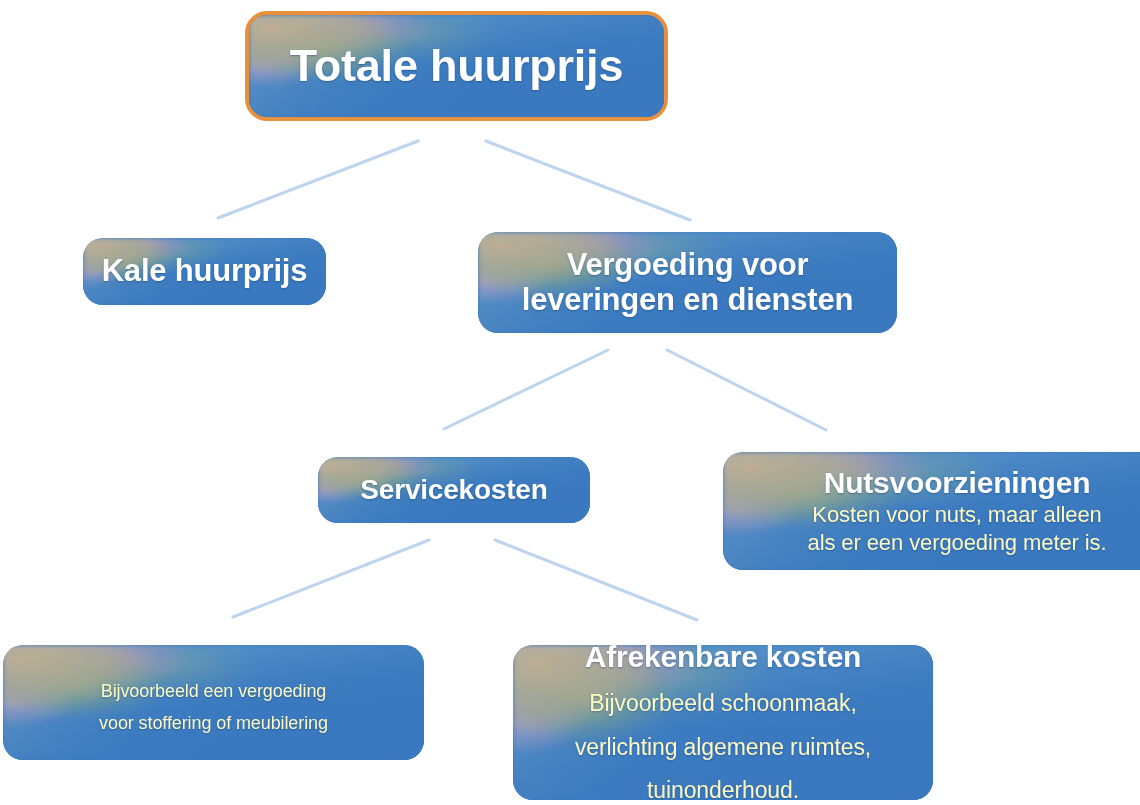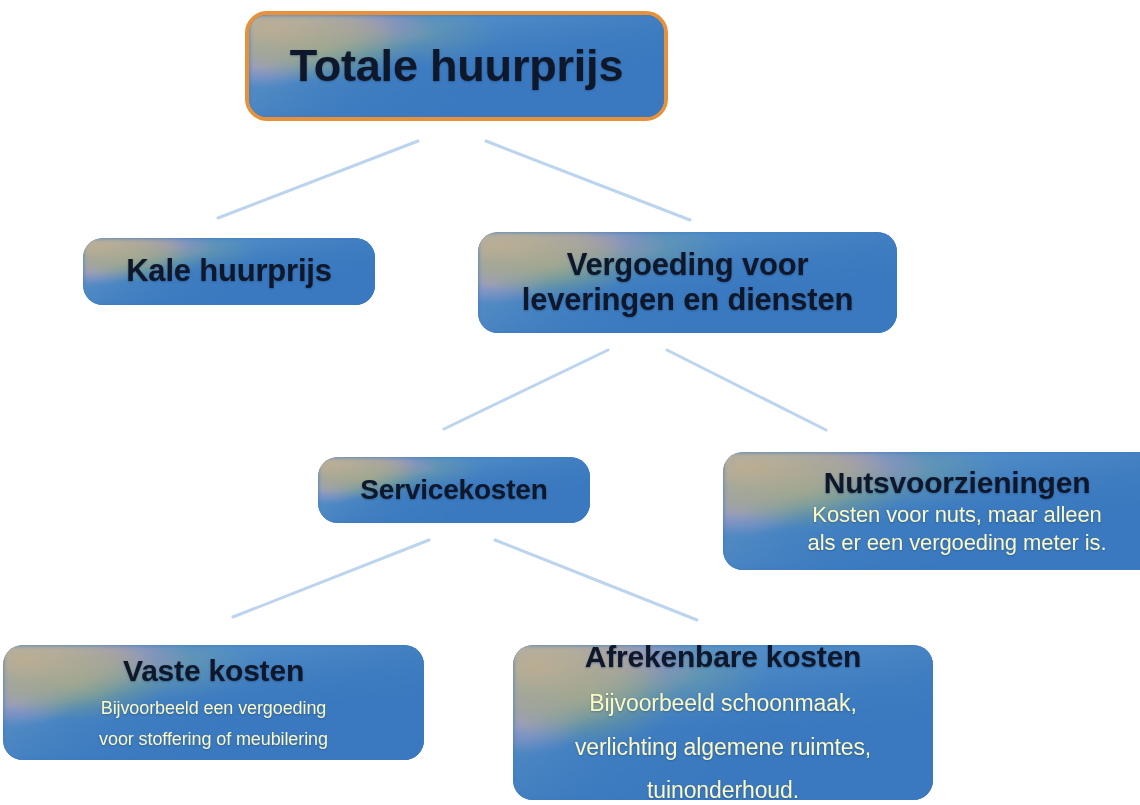--- a/index.html
+++ b/index.html
@@ -64,21 +64,21 @@
     background: linear-gradient(160deg, rgba(58,121,191,0) 0%, rgba(58,121,191,0.15) 32%, rgba(58,121,191,0.72) 58%, rgba(58,121,191,0.95) 78%, #3a79bf 100%);
   }
   .node .content {
     position: relative;
     z-index: 2;
     width: 100%;
     padding: 0 10px;
     box-sizing: border-box;
   }
   .node .title {
-    color: #0f172a;
+    color: #ffffff;
     font-weight: bold;
     line-height: 1.12;
     letter-spacing: -0.2px;
     text-shadow: 0 1px 2px rgba(20,60,110,0.45);
   }
   .node .subtitle {
     color: #fef9c3;
     font-weight: normal;
     line-height: 1.24;
     letter-spacing: -0.1px;
@@ -86,21 +86,21 @@
   }
 
   
   #node-root {
     left: 245px; top: 11px; width: 423px; height: 110px;
     border: 4px solid #e8913c;
     border-radius: 22px;
   }
   #node-root .title { font-size: 45px; }
 
-  #node-kale   { left: 83px;  top: 238px; width: 292px; height: 67px; }
+  #node-kale   { left: 83px;  top: 238px; width: 243px; height: 67px; }
   #node-kale .title { font-size: 31px; }
 
   #node-verg   { left: 478px; top: 232px; width: 419px; height: 101px; }
   #node-verg .title { font-size: 31px; }
 
   #node-service { left: 318px; top: 457px; width: 272px; height: 66px; }
   #node-service .title { font-size: 28px; }
 
   #node-nuts   { left: 723px; top: 452px; width: 468px; height: 118px; }
   #node-nuts .title { font-size: 30px; }
@@ -176,21 +176,20 @@
       <div class="title">Nutsvoorzieningen</div>
       <div class="subtitle">Kosten voor nuts, maar alleen</div>
       <div class="subtitle">als er een vergoeding meter is.</div>
     </div>
   </div>
 
   <div class="node" id="node-vaste">
     <span class="tex"></span>
     <span class="veil"></span>
     <div class="content">
-      <div class="title">Vaste kosten</div>
       <div class="subtitle">Bijvoorbeeld een vergoeding</div>
       <div class="subtitle">voor stoffering of meubilering</div>
     </div>
   </div>
 
   <div class="node" id="node-afrek">
     <span class="tex"></span>
     <span class="veil"></span>
     <div class="content">
       <div class="title">Afrekenbare kosten</div>

